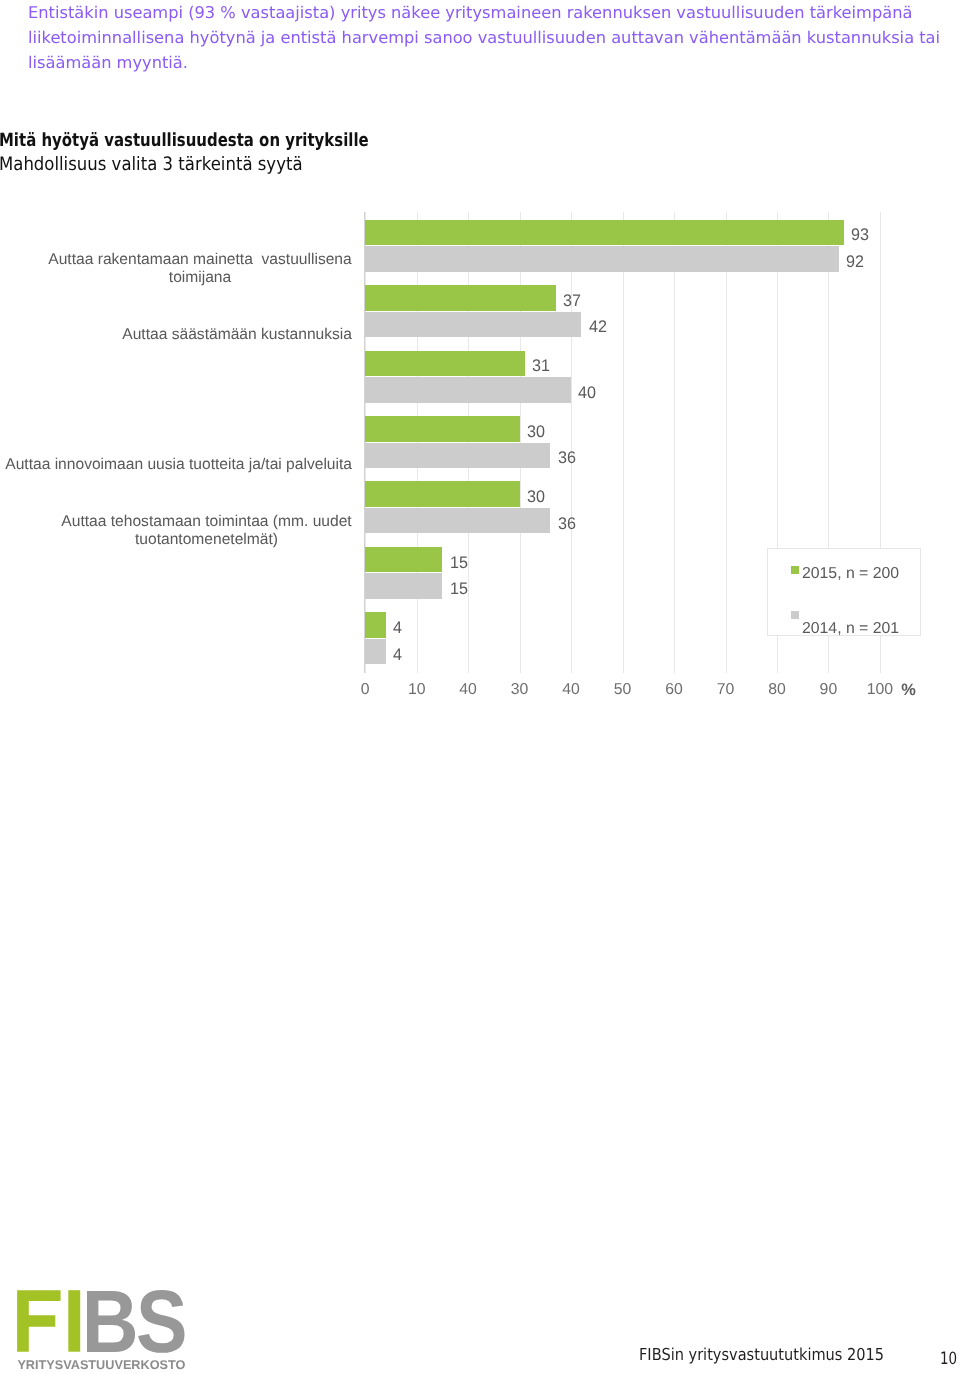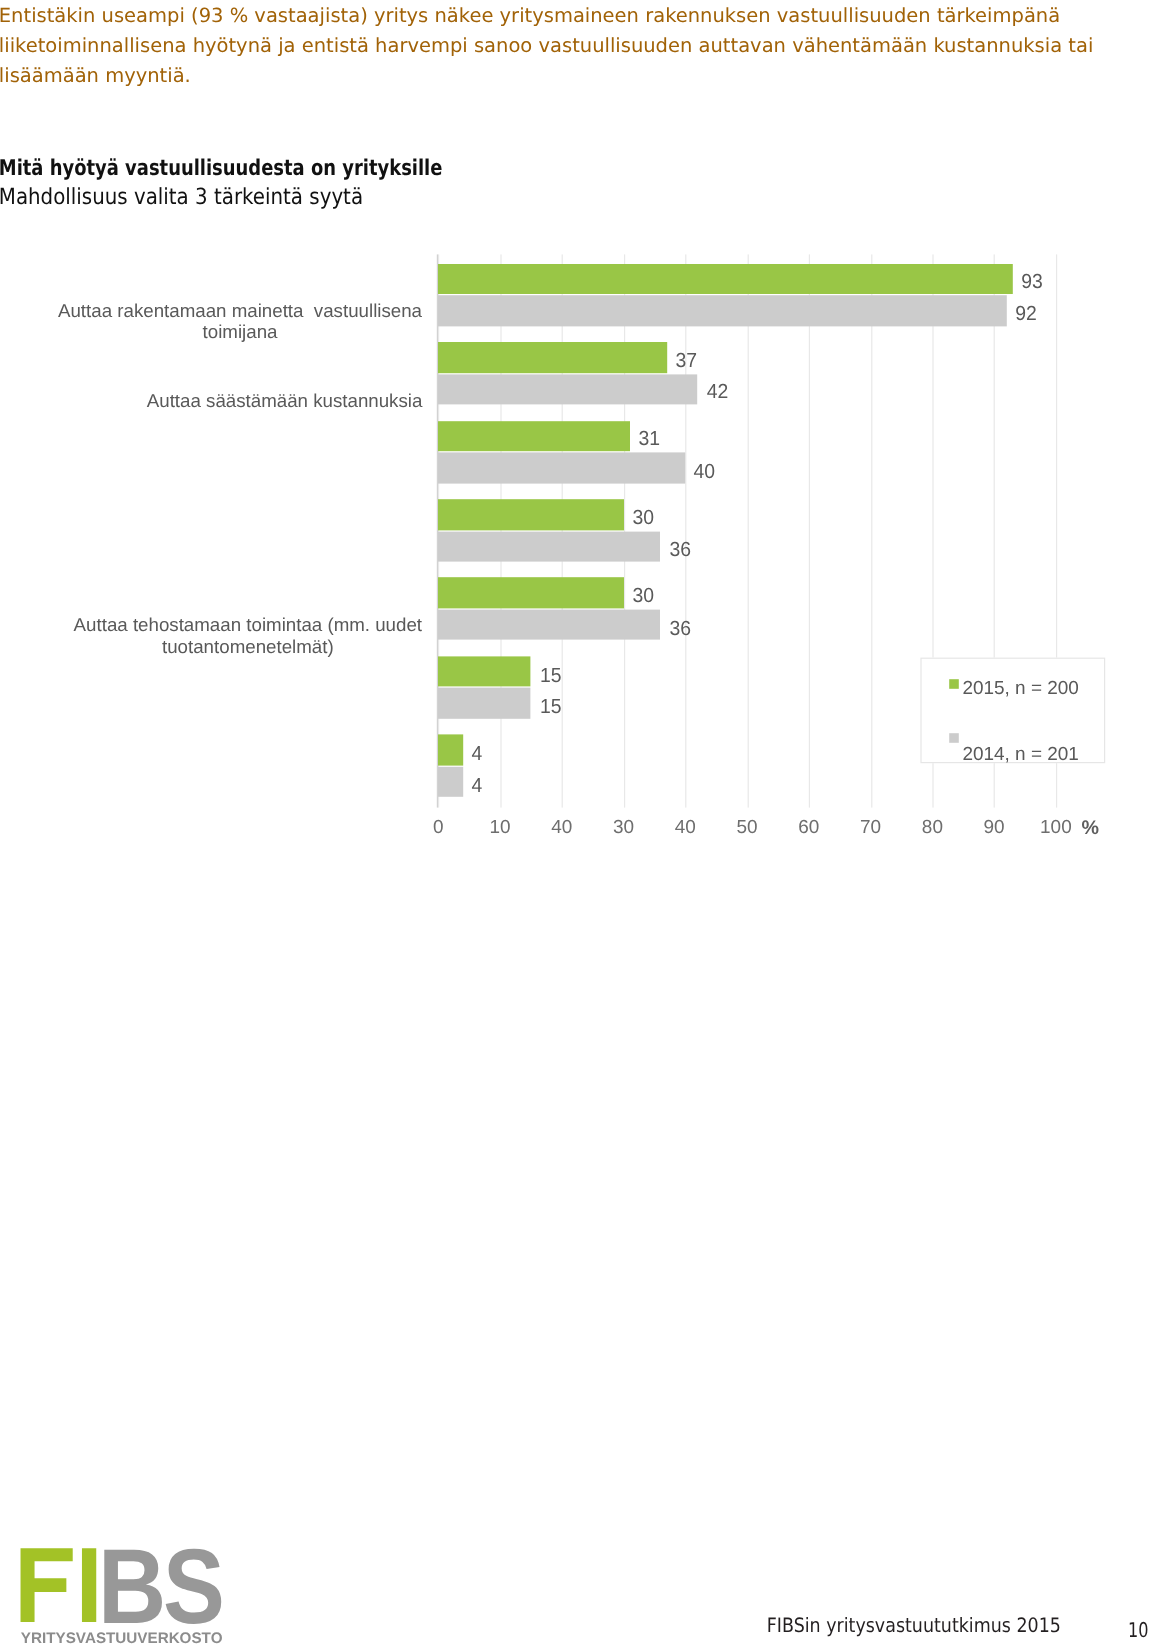--- a/index.html
+++ b/index.html
@@ -1,19 +1,19 @@
 <!DOCTYPE html>
 <html><head>
 <meta charset="utf-8">
 <title>FIBS</title>
 <style>
   html,body{margin:0;padding:0;}
   body{width:960px;height:1374px;background:#ffffff;font-family:"DejaVu Sans",sans-serif;overflow:hidden;-webkit-font-smoothing:antialiased;text-rendering:geometricPrecision;}
   .page{position:relative;width:960px;height:1374px;transform:translateZ(0);}
-  .intro{position:absolute;left:-1px;top:1.1px;width:932px;font-size:16.25px;line-height:24.9px;color:#a16207;}
+  .intro{position:absolute;left:-1px;top:1.1px;width:932px;font-size:16.25px;line-height:24.9px;color:#8b5cf6;padding-left:29px;}
   .h-bold{position:absolute;left:-1px;top:129.6px;font-size:18.1px;font-weight:bold;color:#111;transform:scaleX(0.826);transform-origin:0 0;white-space:nowrap;}
   .h-sub{position:absolute;left:-1px;top:154.3px;font-size:18.5px;color:#111111;white-space:nowrap;transform:scaleX(0.893);transform-origin:0 0;}
   
   .chart{position:absolute;left:0;top:200px;width:940px;height:510px;font-family:"Liberation Sans",sans-serif;}
   .grid{position:absolute;top:0;bottom:0;width:1px;background:#e8e8e8;}
   .axisline{position:absolute;width:1px;background:#d2d2d2;}
   .catlabel{position:absolute;right:588px;left:0;display:flex;align-items:center;justify-content:flex-end;font-size:15.6px;line-height:17.5px;color:#595959;}
   .catlabel>span{display:block;text-align:center;white-space:pre-wrap;width:fit-content;max-width:100%;margin-top:43px;}
   .bar{position:absolute;height:25.5px;}
   .bar.g{background:#99c646;}
@@ -66,20 +66,23 @@
         <span>Auttaa säästämään kustannuksia</span>
       </div>
       <div class="bar g" style="left:365.2px;top:150.6px;width:159.6px;background:#99c646"></div>
       <div class="vlabel" style="left:531.9px;top:154.1px;height:25.5px">31</div>
       <div class="bar s" style="left:365.2px;top:177.1px;width:205.9px;background:#cccccc"></div>
       <div class="vlabel" style="left:578.2px;top:180.6px;height:25.5px">40</div>
       <div class="bar g" style="left:365.2px;top:216.0px;width:154.4px;background:#99c646"></div>
       <div class="vlabel" style="left:526.7px;top:219.5px;height:25.5px">30</div>
       <div class="bar s" style="left:365.2px;top:242.5px;width:185.3px;background:#cccccc"></div>
       <div class="vlabel" style="left:557.6px;top:246.0px;height:25.5px">36</div>
+      <div class="catlabel" style="top:211.0px;height:65.43px">
+        <span>Auttaa innovoimaan uusia tuotteita ja/tai palveluita</span>
+      </div>
       <div class="bar g" style="left:365.2px;top:281.4px;width:154.4px;background:#99c646"></div>
       <div class="vlabel" style="left:526.7px;top:284.9px;height:25.5px">30</div>
       <div class="bar s" style="left:365.2px;top:307.9px;width:185.3px;background:#cccccc"></div>
       <div class="vlabel" style="left:557.6px;top:311.4px;height:25.5px">36</div>
       <div class="catlabel" style="top:276.4px;height:65.43px">
         <span style="width: 290.98px;">Auttaa tehostamaan toimintaa (mm. uudet tuotantomenetelmät)</span>
       </div>
       <div class="bar g" style="left:365.2px;top:346.9px;width:77.2px;background:#99c646"></div>
       <div class="vlabel" style="left:449.5px;top:350.4px;height:25.5px">15</div>
       <div class="bar s" style="left:365.2px;top:373.4px;width:77.2px;background:#cccccc"></div>

